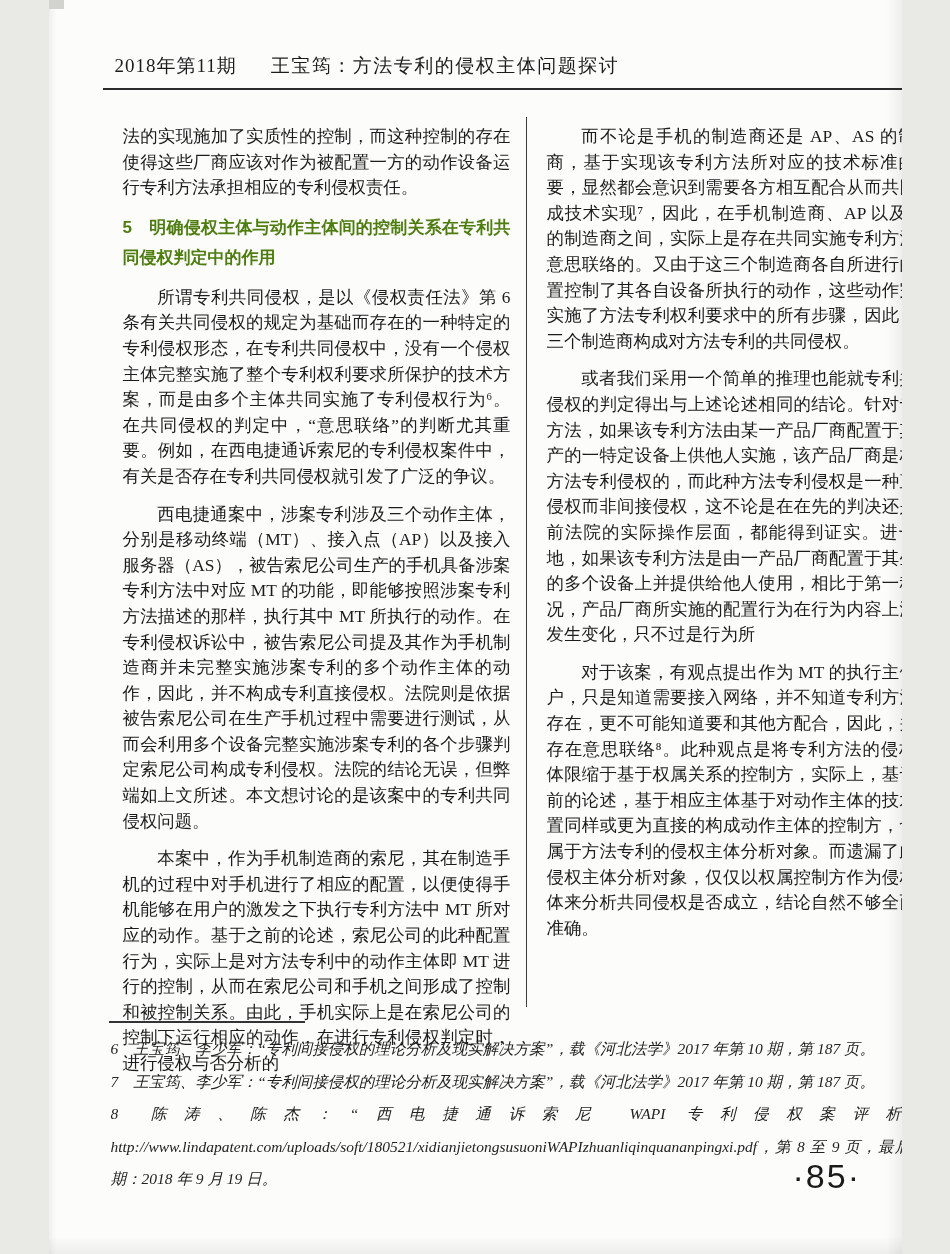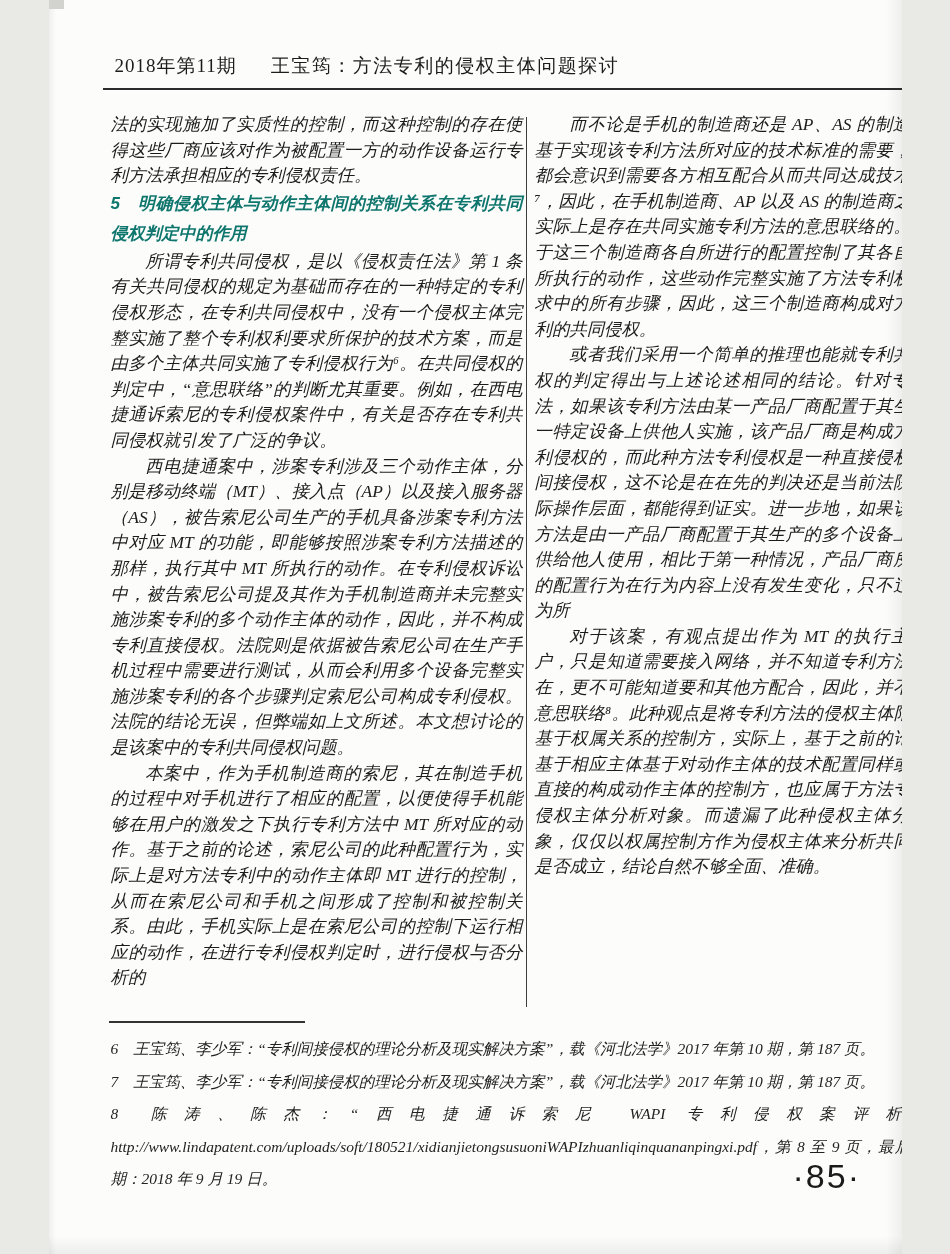--- a/index.html
+++ b/index.html
@@ -21,25 +21,25 @@
   
   .journal-issue{position:absolute;left:66px;top:53px;font-size:19px;letter-spacing:1px;}
   .running-title{position:absolute;left:-30px;top:53px;width:100%;text-align:center;
     font-size:19px;letter-spacing:1.5px;}
   .header-rule{position:absolute;left:54px;top:88px;width:862px;height:2px;background:#2b2b2b;}
   
   .col{position:absolute;top:112px;width:412px;font-size:17.4px;line-height:25.6px;
     text-align:justify;text-justify:inter-character;}
   .col-left{left:62px;}
   .col-right{left:486px;}
-  .col p{margin:0;padding:0;font-style:italic;}
+  .col p{margin:12px;padding:0;}
   .col p.indent{text-indent:2em;}
   .section-heading{
     font-family:"Liberation Sans","DejaVu Sans",sans-serif;font-weight:bold;
-    font-size:17px;line-height:30px;margin:13px 0 7px 0;text-align:justify;color:#0f766e;}
+    font-size:17px;line-height:30px;margin:13px 0 7px 0;text-align:justify;color:#4d7c0f;}
   .col-divider{position:absolute;left:477px;top:117px;width:1px;height:890px;background:#3c3c3c;}
   
   .footnote-rule{position:absolute;left:60px;top:1021px;width:196px;height:2px;background:#333;}
   .footnotes{position:absolute;left:62px;top:1033px;width:850px;
     font-size:15.5px;line-height:32.5px;font-style:italic;color:#222;
     text-align:justify;overflow-wrap:anywhere;}
   .footnote{margin:0;}
   .fn-num{margin-right:15px;}
   
   .page-number{position:absolute;left:744px;top:1157px;font-size:34px;letter-spacing:2px;
@@ -56,21 +56,21 @@
   <div class="corner-notch"></div>
   <div class="scan-crease"></div>
 
   <div class="journal-issue">2018年第11期</div>
   <div class="running-title">王宝筠：方法专利的侵权主体问题探讨</div>
   <div class="header-rule"></div>
 
   <div class="col col-left">
     <p>法的实现施加了实质性的控制，而这种控制的存在使得这些厂商应该对作为被配置一方的动作设备运行专利方法承担相应的专利侵权责任。</p>
     <p class="section-heading">5　明确侵权主体与动作主体间的控制关系在专利共同侵权判定中的作用</p>
-    <p class="indent">所谓专利共同侵权，是以《侵权责任法》第 1 条有关共同侵权的规定为基础而存在的一种特定的专利侵权形态，在专利共同侵权中，没有一个侵权主体完整实施了整个专利权利要求所保护的技术方案，而是由多个主体共同实施了专利侵权行为⁶。在共同侵权的判定中，“意思联络”的判断尤其重要。例如，在西电捷通诉索尼的专利侵权案件中，有关是否存在专利共同侵权就引发了广泛的争议。</p>
+    <p class="indent">所谓专利共同侵权，是以《侵权责任法》第 6 条有关共同侵权的规定为基础而存在的一种特定的专利侵权形态，在专利共同侵权中，没有一个侵权主体完整实施了整个专利权利要求所保护的技术方案，而是由多个主体共同实施了专利侵权行为⁶。在共同侵权的判定中，“意思联络”的判断尤其重要。例如，在西电捷通诉索尼的专利侵权案件中，有关是否存在专利共同侵权就引发了广泛的争议。</p>
     <p class="indent">西电捷通案中，涉案专利涉及三个动作主体，分别是移动终端（MT）、接入点（AP）以及接入服务器（AS），被告索尼公司生产的手机具备涉案专利方法中对应 MT 的功能，即能够按照涉案专利方法描述的那样，执行其中 MT 所执行的动作。在专利侵权诉讼中，被告索尼公司提及其作为手机制造商并未完整实施涉案专利的多个动作主体的动作，因此，并不构成专利直接侵权。法院则是依据被告索尼公司在生产手机过程中需要进行测试，从而会利用多个设备完整实施涉案专利的各个步骤判定索尼公司构成专利侵权。法院的结论无误，但弊端如上文所述。本文想讨论的是该案中的专利共同侵权问题。</p>
     <p class="indent">本案中，作为手机制造商的索尼，其在制造手机的过程中对手机进行了相应的配置，以便使得手机能够在用户的激发之下执行专利方法中 MT 所对应的动作。基于之前的论述，索尼公司的此种配置行为，实际上是对方法专利中的动作主体即 MT 进行的控制，从而在索尼公司和手机之间形成了控制和被控制关系。由此，手机实际上是在索尼公司的控制下运行相应的动作，在进行专利侵权判定时，进行侵权与否分析的</p>
   </div>
 
   <div class="col-divider"></div>
 
   <div class="col col-right">
     <p class="indent">而不论是手机的制造商还是 AP、AS 的制造商，基于实现该专利方法所对应的技术标准的需要，显然都会意识到需要各方相互配合从而共同达成技术实现⁷，因此，在手机制造商、AP 以及 AS 的制造商之间，实际上是存在共同实施专利方法的意思联络的。又由于这三个制造商各自所进行的配置控制了其各自设备所执行的动作，这些动作完整实施了方法专利权利要求中的所有步骤，因此，这三个制造商构成对方法专利的共同侵权。</p>
     <p class="indent">或者我们采用一个简单的推理也能就专利共同侵权的判定得出与上述论述相同的结论。针对专利方法，如果该专利方法由某一产品厂商配置于其生产的一特定设备上供他人实施，该产品厂商是构成方法专利侵权的，而此种方法专利侵权是一种直接侵权而非间接侵权，这不论是在在先的判决还是当前法院的实际操作层面，都能得到证实。进一步地，如果该专利方法是由一产品厂商配置于其生产的多个设备上并提供给他人使用，相比于第一种情况，产品厂商所实施的配置行为在行为内容上没有发生变化，只不过是行为所</p>
     <p class="indent">对于该案，有观点提出作为 MT 的执行主体用户，只是知道需要接入网络，并不知道专利方法的存在，更不可能知道要和其他方配合，因此，并不存在意思联络⁸。此种观点是将专利方法的侵权主体限缩于基于权属关系的控制方，实际上，基于之前的论述，基于相应主体基于对动作主体的技术配置同样或更为直接的构成动作主体的控制方，也应属于方法专利的侵权主体分析对象。而遗漏了此种侵权主体分析对象，仅仅以权属控制方作为侵权主体来分析共同侵权是否成立，结论自然不够全面、准确。</p>

